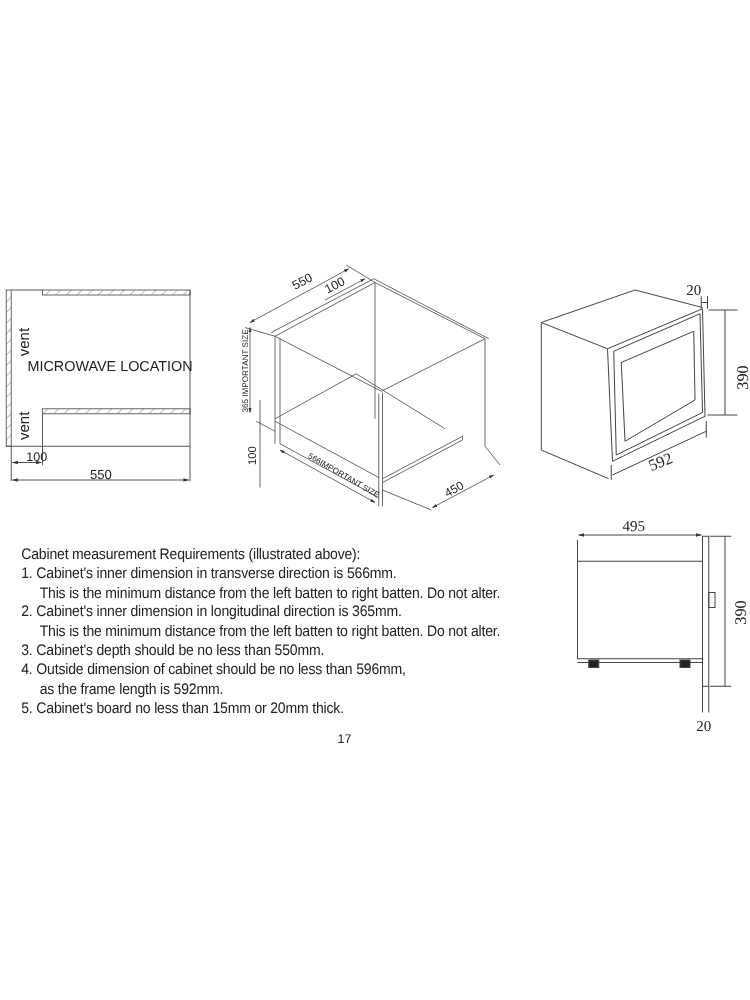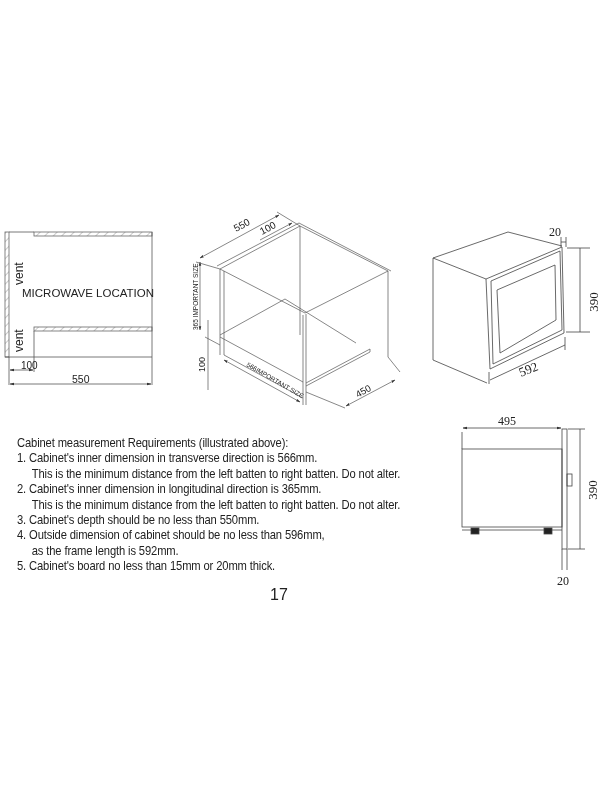--- a/index.html
+++ b/index.html
@@ -6,21 +6,21 @@
   body { width: 600px; height: 800px; position: relative; overflow: hidden;
          font-family: "Liberation Sans", sans-serif; color: #222; }
   svg.dwg { position: absolute; left: 0; top: 0; }
   svg text { font-family: "Liberation Sans", sans-serif; fill: #222; }
   svg text.serif { font-family: "Liberation Serif", serif; }
   .notes { position: absolute; left: 17px; top: 436px; width: 380px;
            font-size: 12.2px; line-height: 15.4px; letter-spacing: -0.15px;
            transform: scaleX(0.92); transform-origin: left top; }
   .notes div { white-space: nowrap; }
   .notes .sub { padding-left: 16px; }
-  .page-num { position: absolute; left: 270px; top: 586px; font-size: 16px; }
+  .page-num { position: absolute; left: 270px; top: 586px; font-size: 10px; }
 </style>
 </head>
 <body>
 
 <svg class="dwg" width="600" height="800" viewBox="0 0 600 800" xmlns="http://www.w3.org/2000/svg">
   <defs>
     <marker id="arr" viewBox="0 0 10 10" refX="9" refY="5" markerWidth="6" markerHeight="6" orient="auto-start-reverse">
       <path d="M0,2 L10,5 L0,8 z" fill="#333"></path>
     </marker>
     <pattern id="hatch" width="6" height="6" patternUnits="userSpaceOnUse" patternTransform="rotate(45)">

